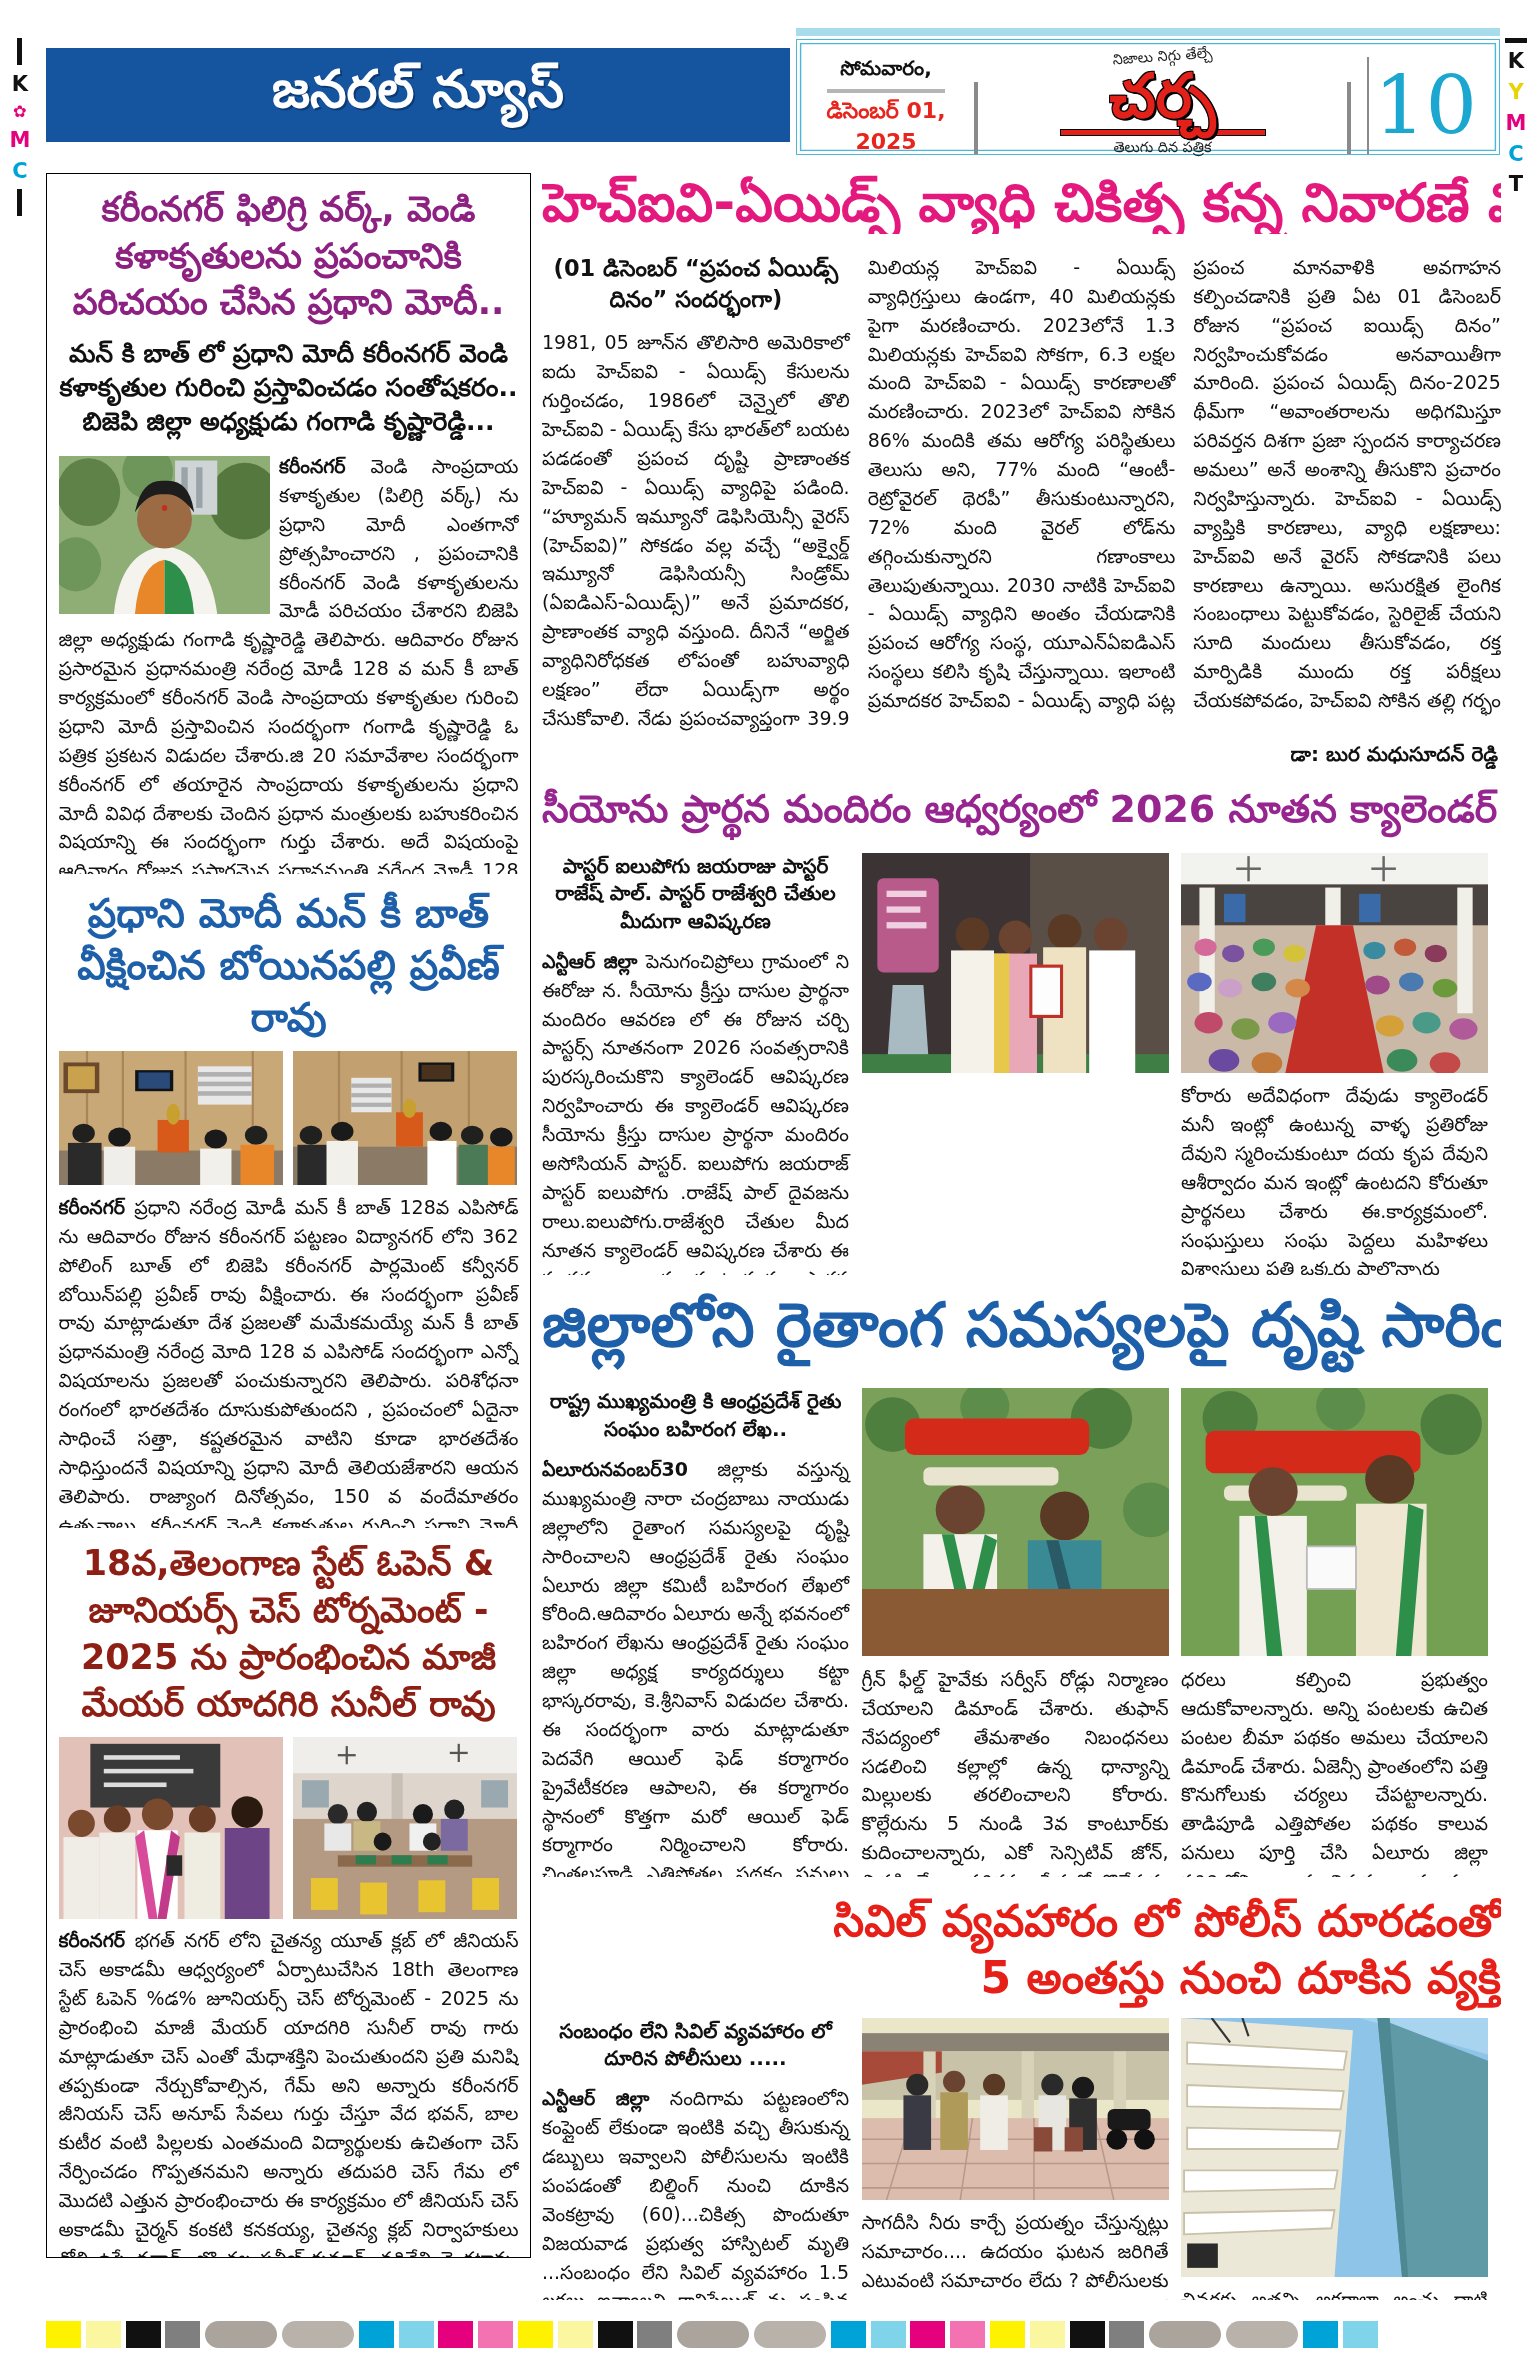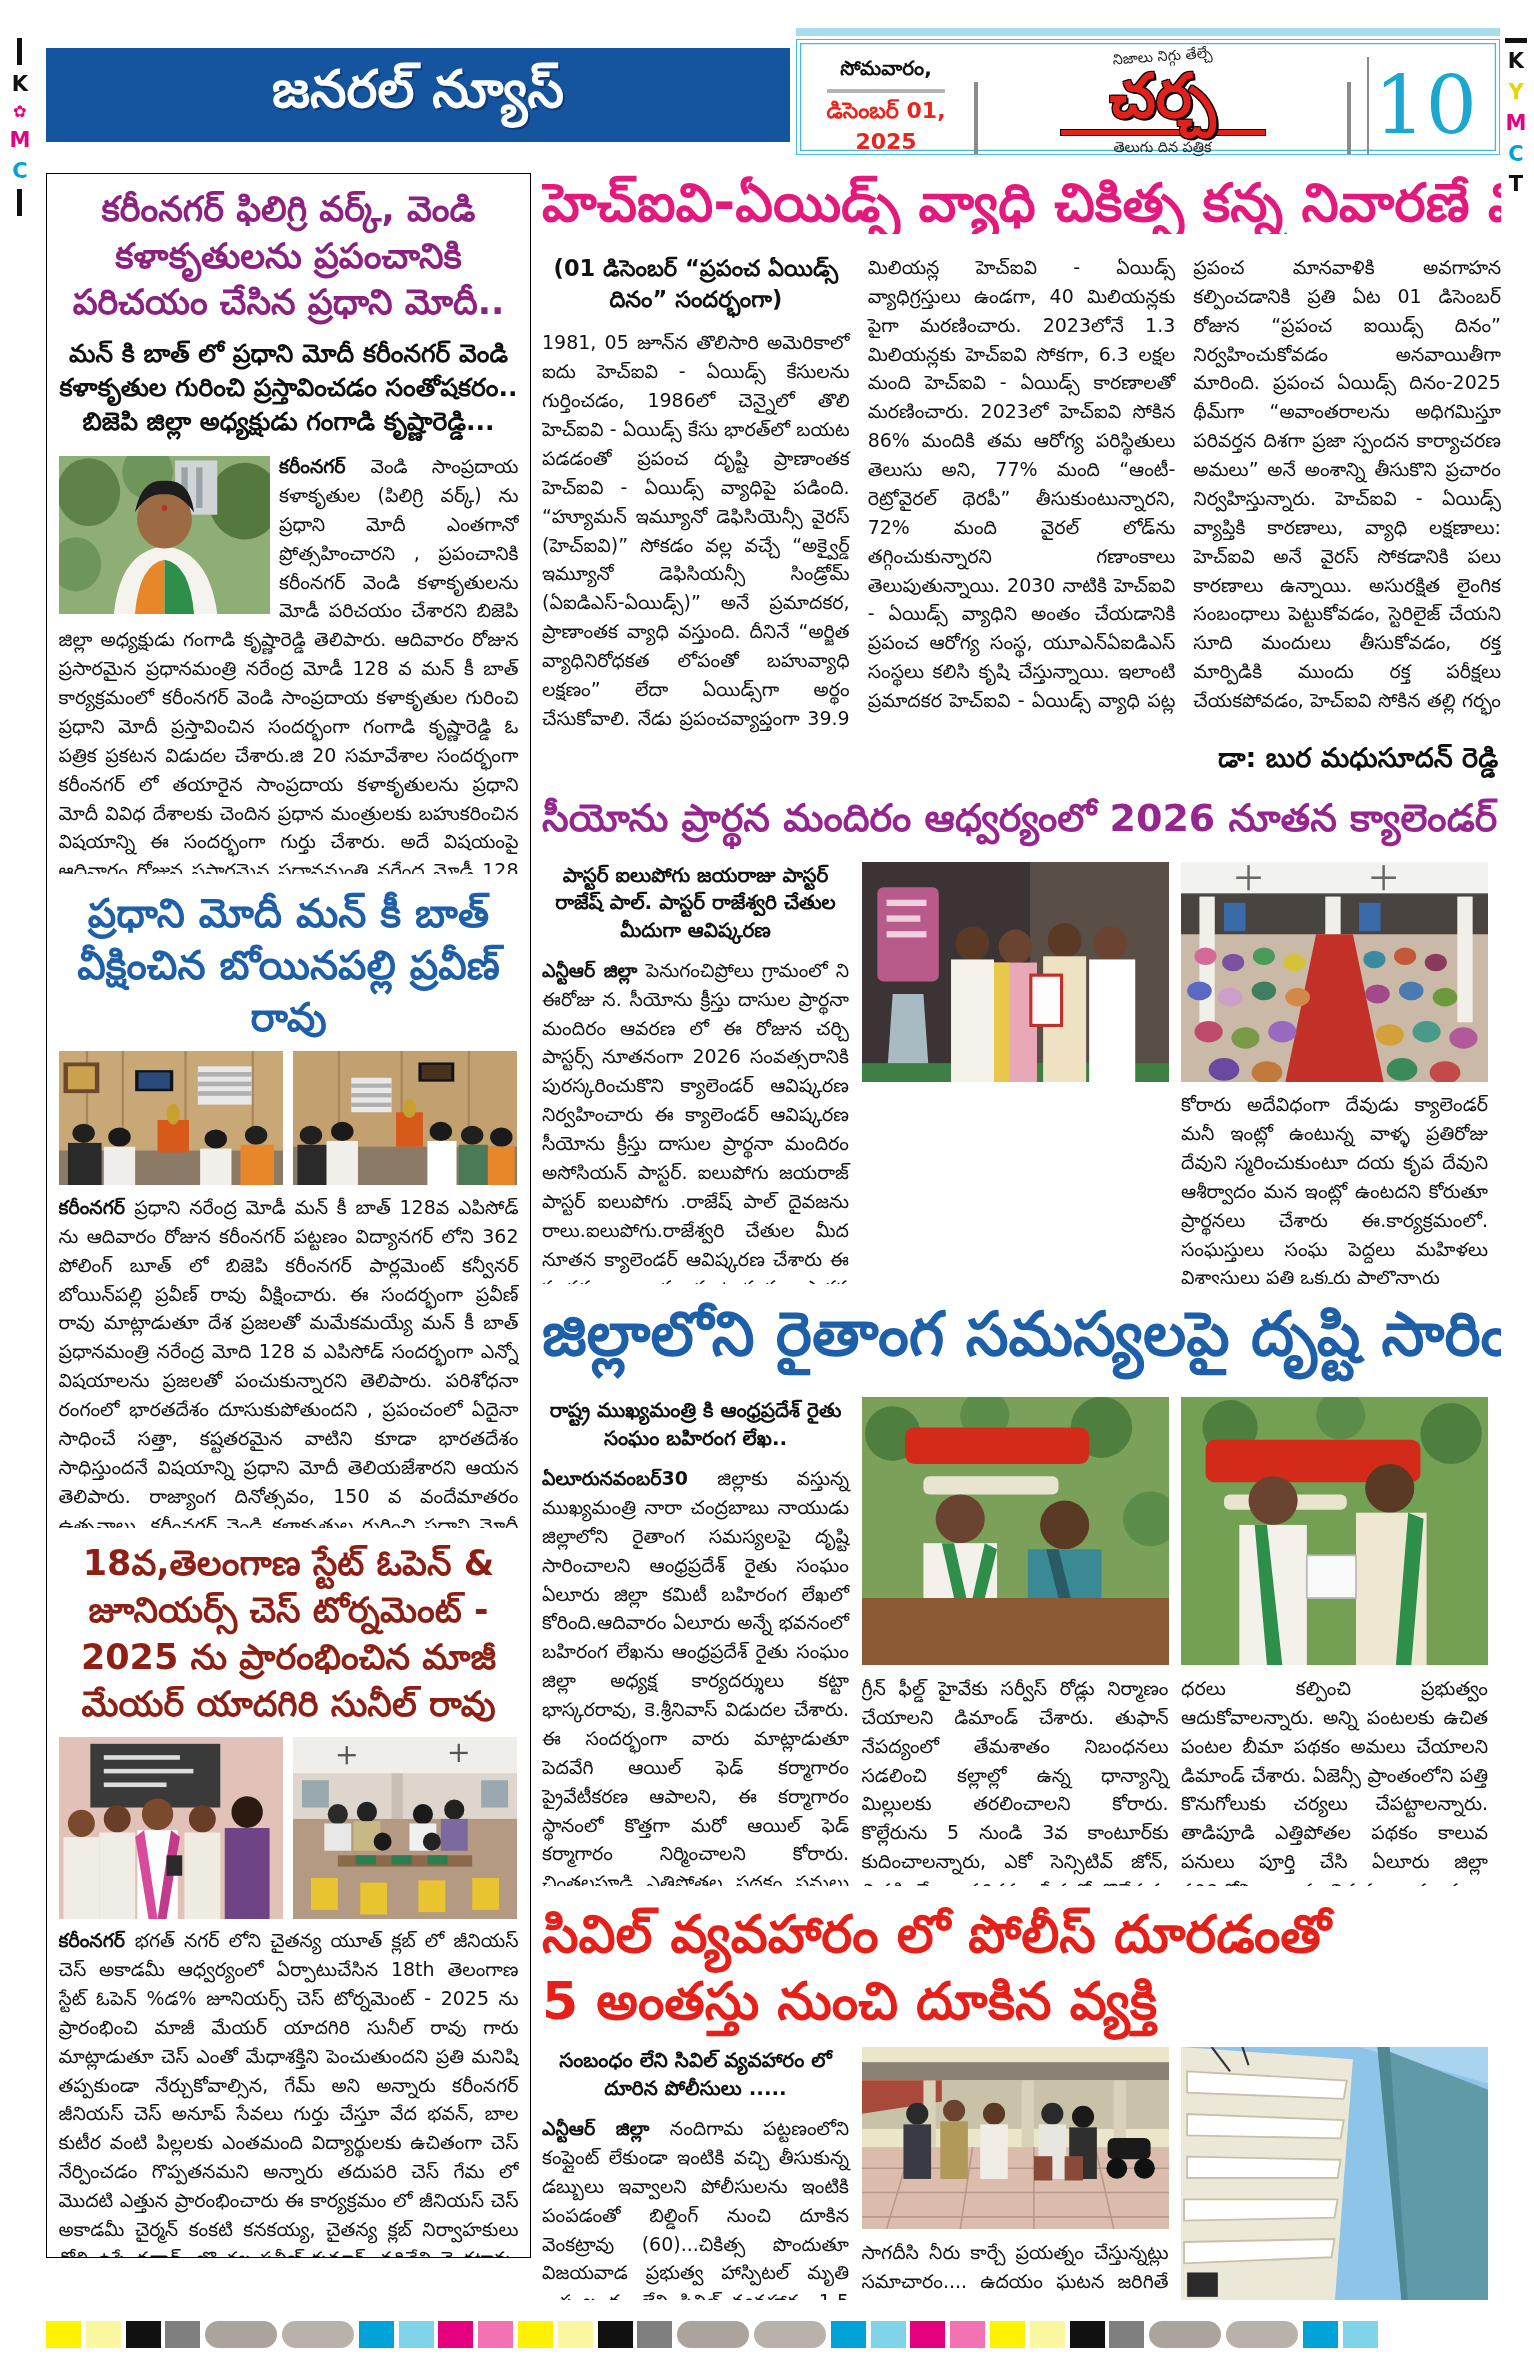--- a/index.html
+++ b/index.html
@@ -57,30 +57,30 @@
   .clamp1{max-height:422px;overflow:hidden;}
   .clamp2{max-height:335px;overflow:hidden;}
   .clamp3{max-height:364px;overflow:hidden;}
 
   
   .main-col{position:absolute;left:542px;top:173px;width:959px;height:2127px;overflow:hidden;}
   .h-hiv{color:#e4197d;font-weight:bold;font-size:53px;line-height:1.15;text-align:center;
          white-space:nowrap;overflow:hidden;margin:0 0 19px;}
   .hiv-cols{column-count:3;column-gap:18px;height:484px;overflow:hidden;}
   .hiv-lead{font-weight:bold;font-size:22.5px;line-height:1.4;text-align:center;margin:0 0 12.5px;}
-  .byline{font-weight:bold;font-size:27px;text-align:right;margin:4.8px 2.9px 0 0;}
+  .byline{font-weight:bold;font-size:20px;text-align:right;margin:4.8px 2.9px 0 0;}
   .h-violet{color:#97258f;font-weight:bold;font-size:38px;text-align:center;white-space:nowrap;
             overflow:hidden;margin:16.3px 0 12.5px;}
   .grid3{display:grid;grid-template-columns:307px 307px 307px;column-gap:12.5px;overflow:hidden;}
   .grid3 .sub{font-weight:bold;font-size:20px;line-height:1.38;text-align:center;margin-bottom:11.5px;}
   .cal-grid{height:422px;}
   .h-blue-big{color:#1e5fa9;font-weight:bold;font-size:61px;text-align:center;white-space:nowrap;
               overflow:hidden;margin:14.4px 0 13.4px;}
   .farm-grid{height:489px;}
-  .h-red{color:#e62019;font-weight:bold;font-size:52px;line-height:1.3;text-align:left;margin:14.4px 0 11.5px;}
+  .h-red{color:#e62019;font-weight:bold;font-size:44px;line-height:1.3;text-align:right;margin:14.4px 0 11.5px;}
   .civil-grid{height:494px;}
   .ph-cal{width:307px;height:220px;margin-bottom:8.6px;}
   .ph-farm{width:307px;height:268px;margin-bottom:8.6px;}
   .ph-civ1{width:307px;height:182px;margin-bottom:8.6px;}
   .ph-civ2{width:307px;height:259px;margin-bottom:8.6px;}
 
   
   .color-bar{position:absolute;left:46px;top:2320px;width:1466px;height:28px;display:flex;
              align-items:center;gap:4.8px;}
   .color-bar .pb{display:block;width:35px;height:27px;}

